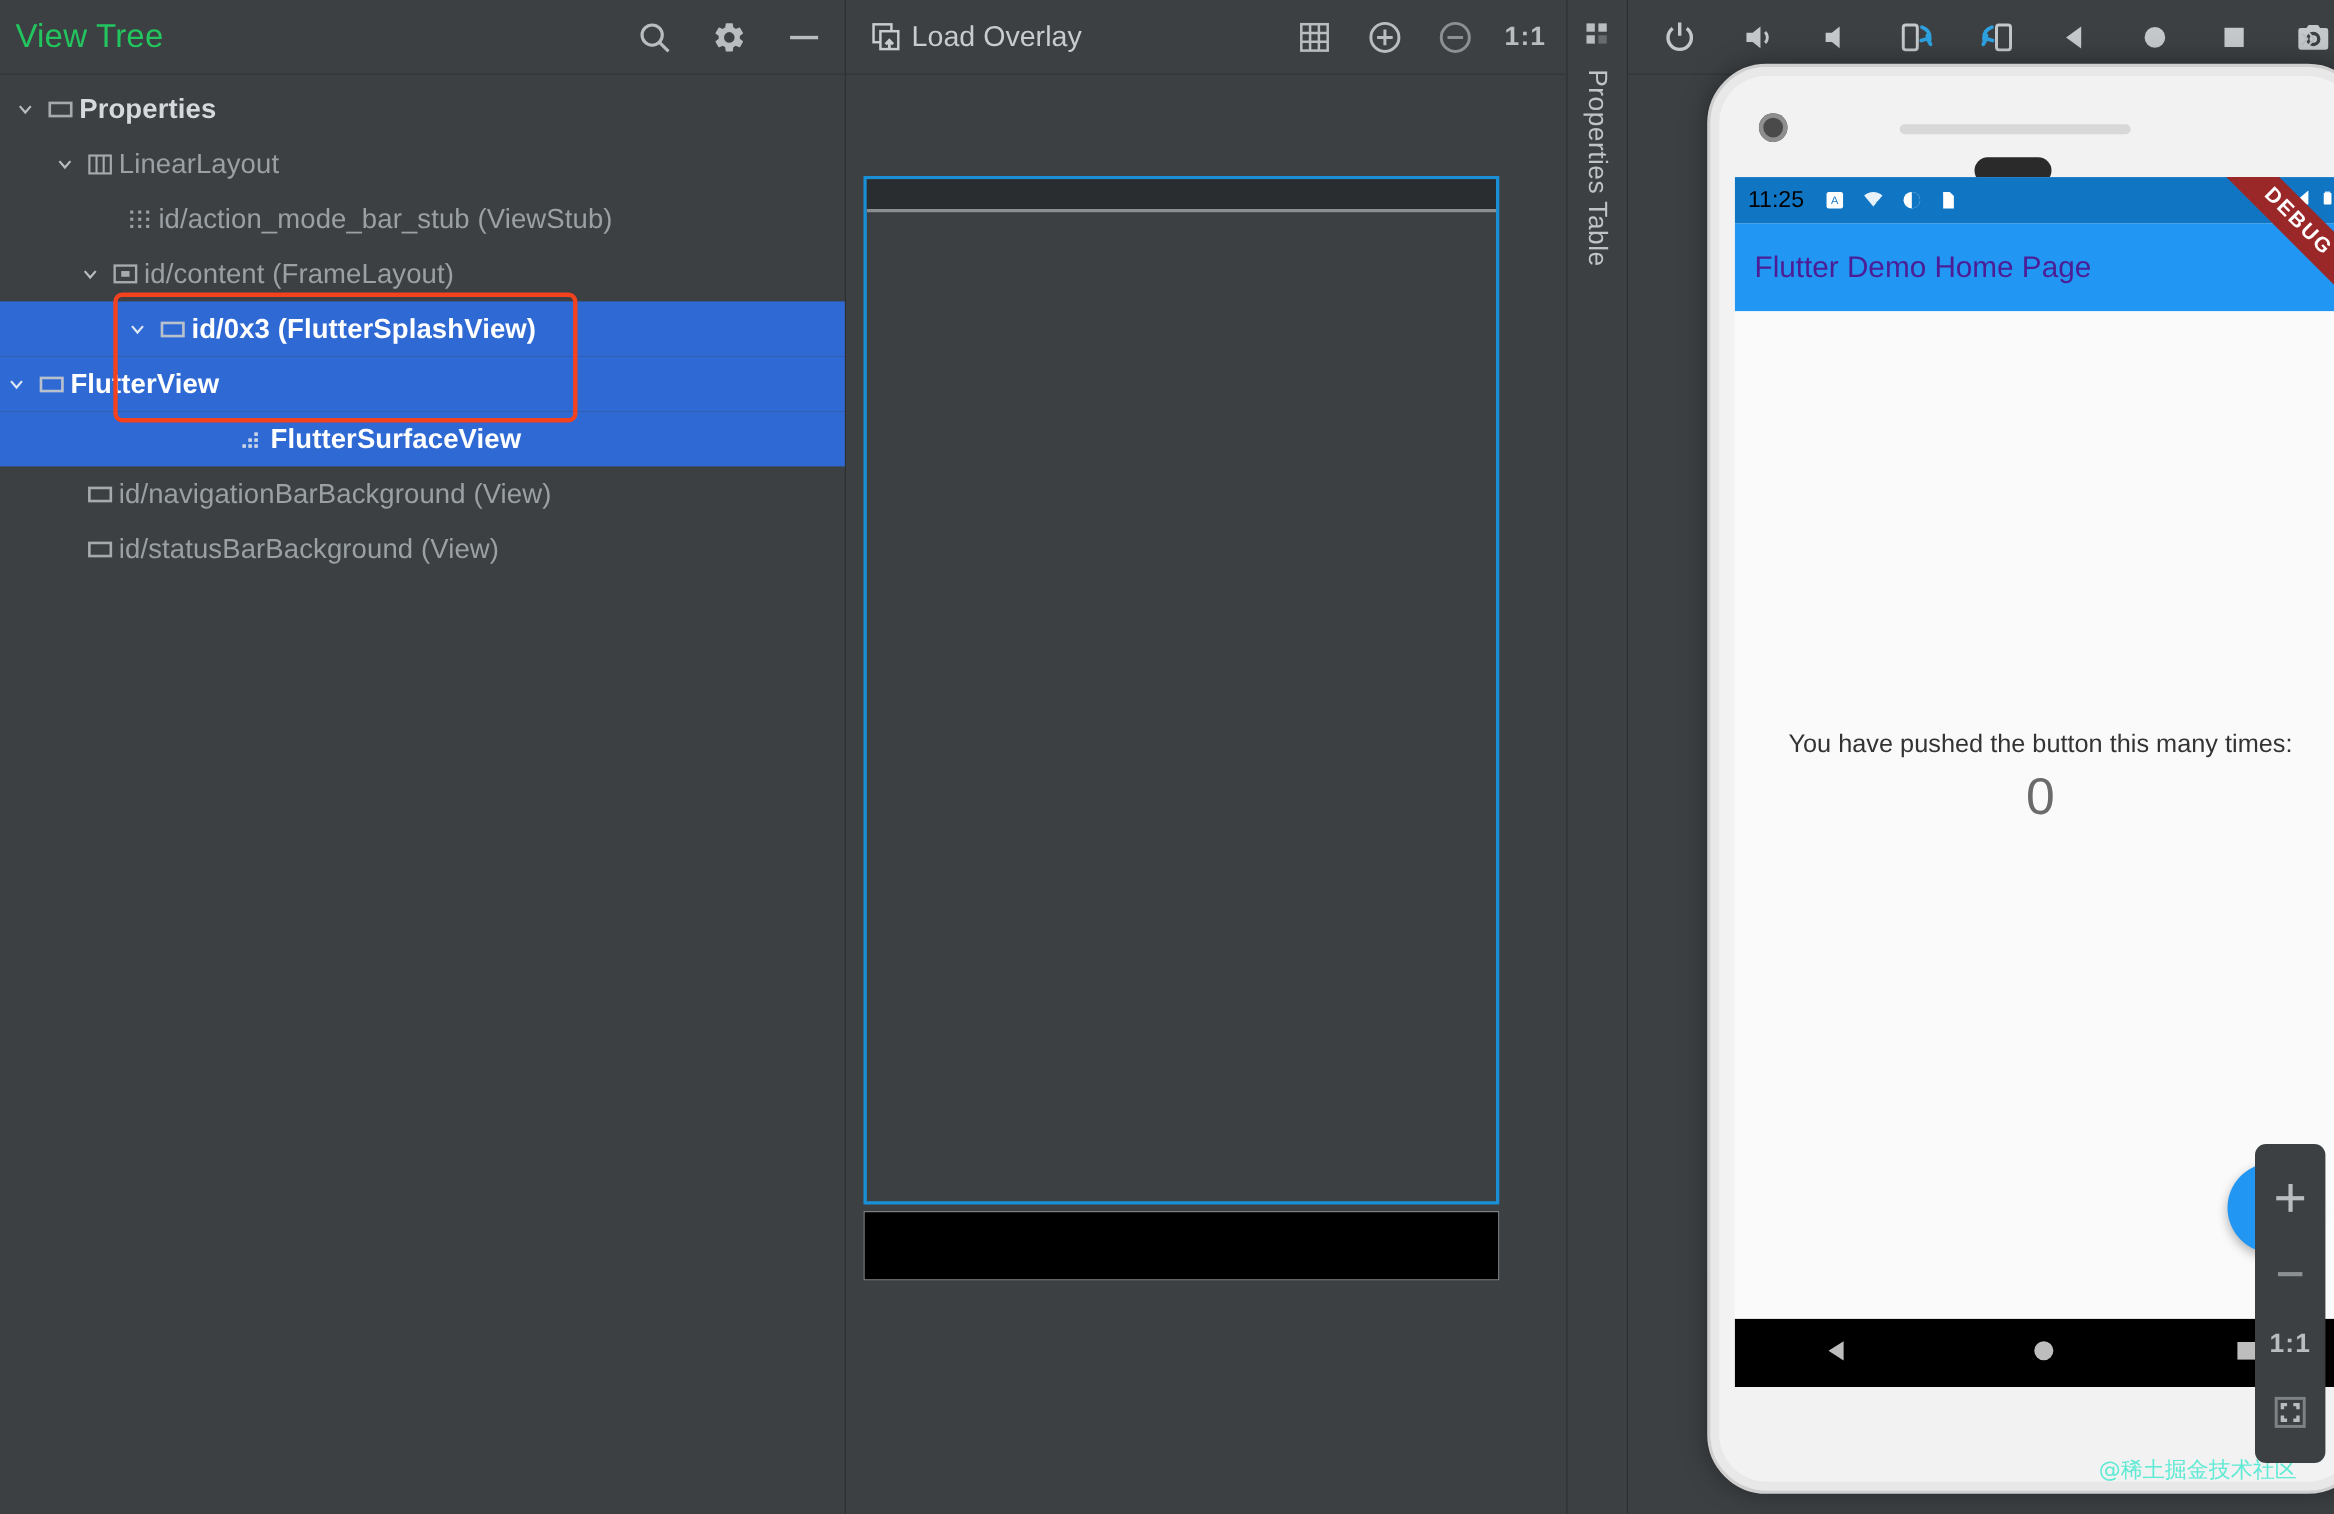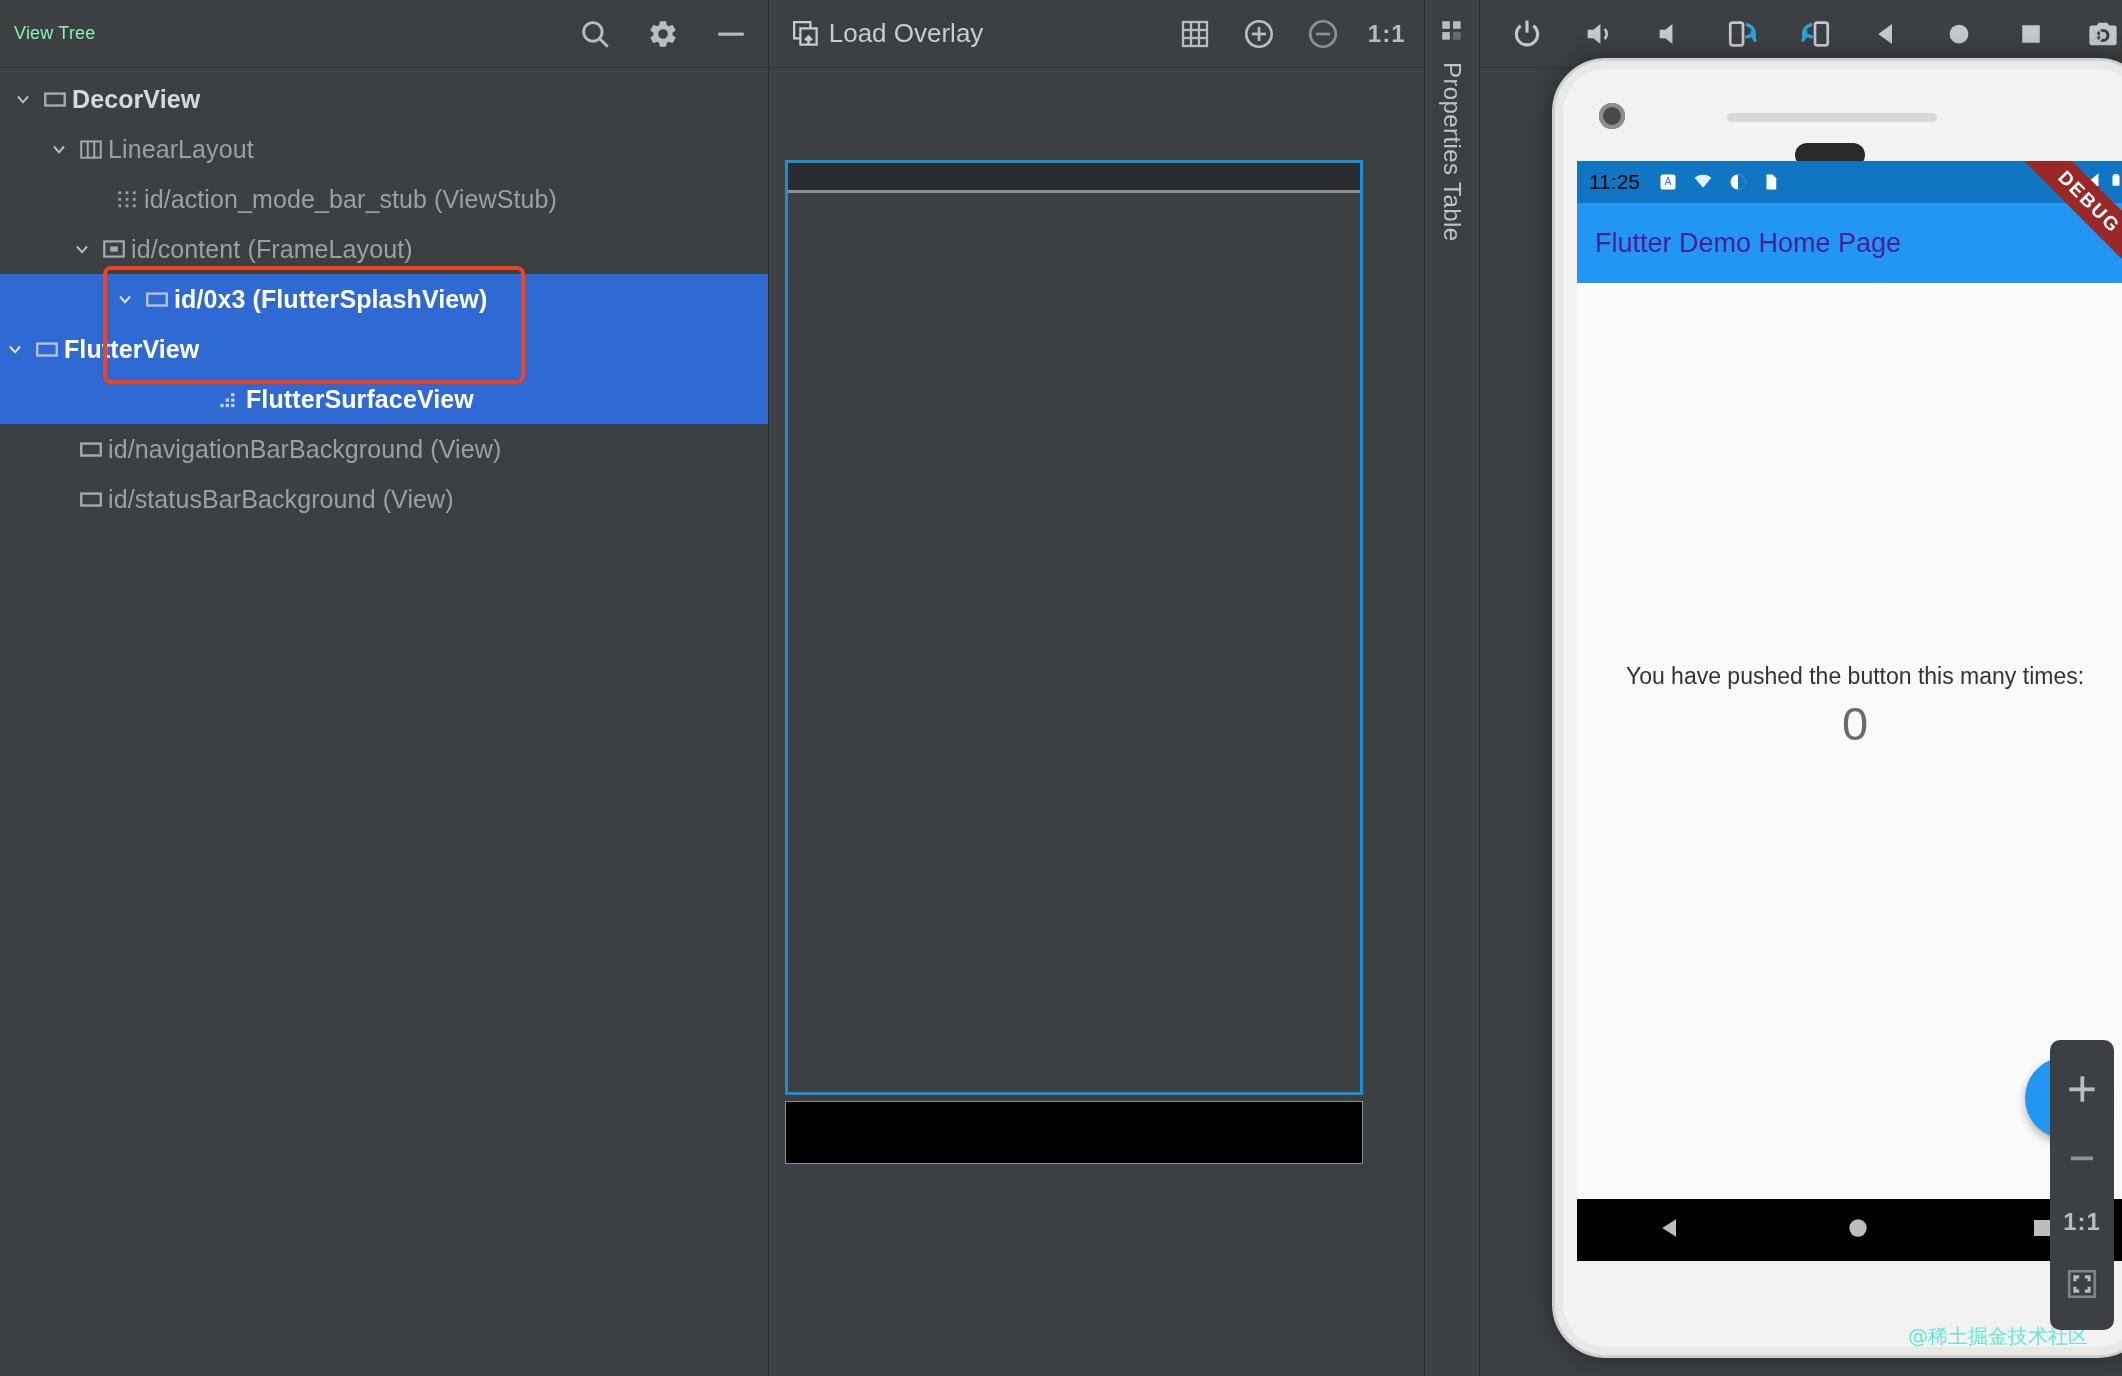--- a/index.html
+++ b/index.html
@@ -7,21 +7,21 @@
     width: 2122px; height: 1376px;
     background: #3c4043;
     font-family: "Liberation Sans", sans-serif;
     overflow: hidden;
   }
   .app { position: relative; width: 2122px; height: 1376px; display: flex; background: #3c4043; }
 
   
   .left-panel { width: 776px; height: 100%; background: #3c4043; position: relative; border-right: 1px solid #2b2e31; }
   .lp-header { height: 68px; display: flex; align-items: center; position: relative; border-bottom: 1px solid #323538; }
-  .lp-title { font-size: 18px; color: #86efac; padding-left: 14px; letter-spacing: .2px; }
+  .lp-title { font-size: 30px; color: #22c55e; padding-left: 14px; letter-spacing: .2px; }
   .lp-tools { position: absolute; right: 18px; top: 0; height: 68px; display: flex; align-items: center; gap: 30px; }
   .icon-btn { width: 38px; height: 38px; display: flex; align-items: center; justify-content: center; color: #b9bdbf; cursor: pointer; }
   .icon-btn svg { display: block; }
 
   .tree { padding-top: 6px; position: relative; }
   .trow { height: 50px; display: flex; align-items: center; position: relative; white-space: nowrap; }
   .trow.sel { background: #2f69d4; }
   .twist { width: 30px; min-width: 30px; display: flex; align-items: center; justify-content: center; color: #b9bdbf; }
   .twist.empty { visibility: hidden; }
   .tico { width: 34px; min-width: 34px; display: flex; align-items: center; justify-content: center; }
@@ -128,21 +128,21 @@
         <span class="twist">
           <svg width="20" height="20" viewBox="0 0 24 24" fill="none" stroke="#b9bdbf" stroke-width="2.4">
               <polyline points="6,9 12,16 18,9"></polyline>
             </svg>
         </span>
         <span class="tico">
           <svg width="26" height="26" viewBox="0 0 24 24">
               <rect x="3" y="7" width="18" height="11" fill="none" stroke="#a6aaad" stroke-width="2.2"></rect>
             </svg>
         </span>
-        <span class="tlabel">DecorView</span>
+        <span class="tlabel">Properties</span>
       </div>
 
       <div class="trow" style="padding-left:44px">
         <span class="twist">
           <svg width="20" height="20" viewBox="0 0 24 24" fill="none" stroke="#b9bdbf" stroke-width="2.4">
               <polyline points="6,9 12,16 18,9"></polyline>
             </svg>
         </span>
         <span class="tico">
           <svg width="26" height="26" viewBox="0 0 24 24" fill="none" stroke="#a6aaad" stroke-width="1.8">

